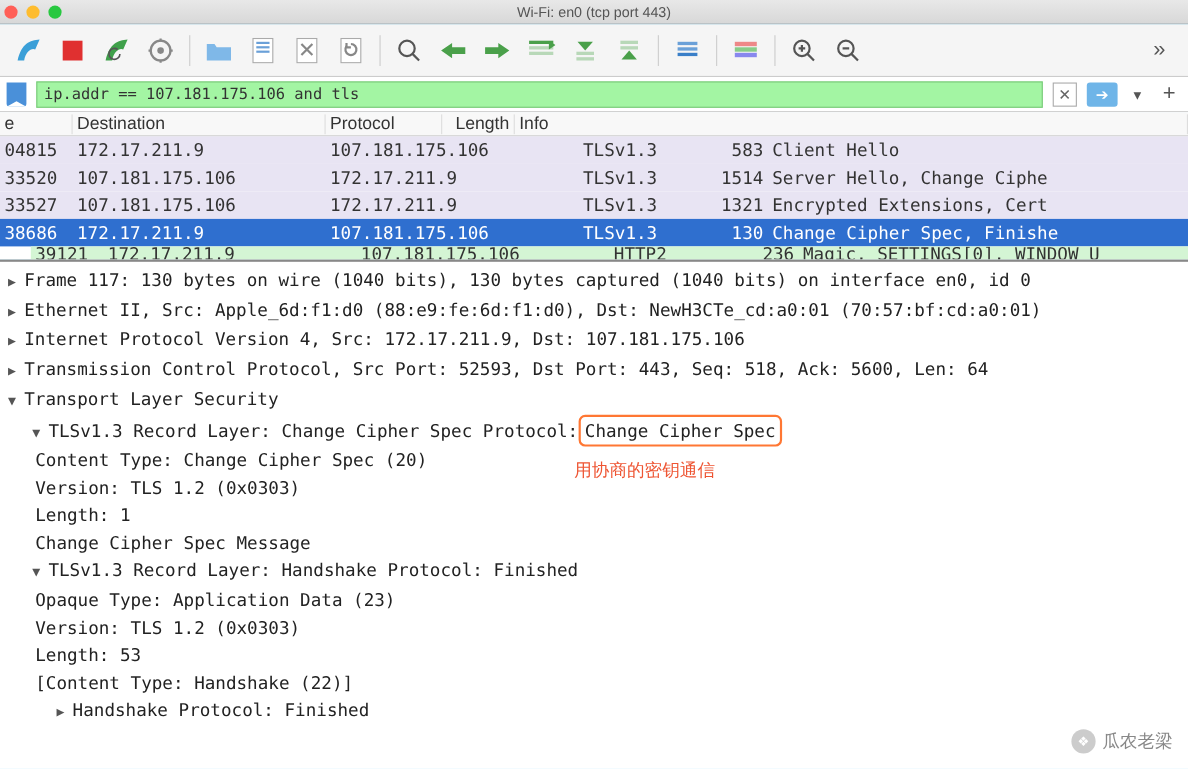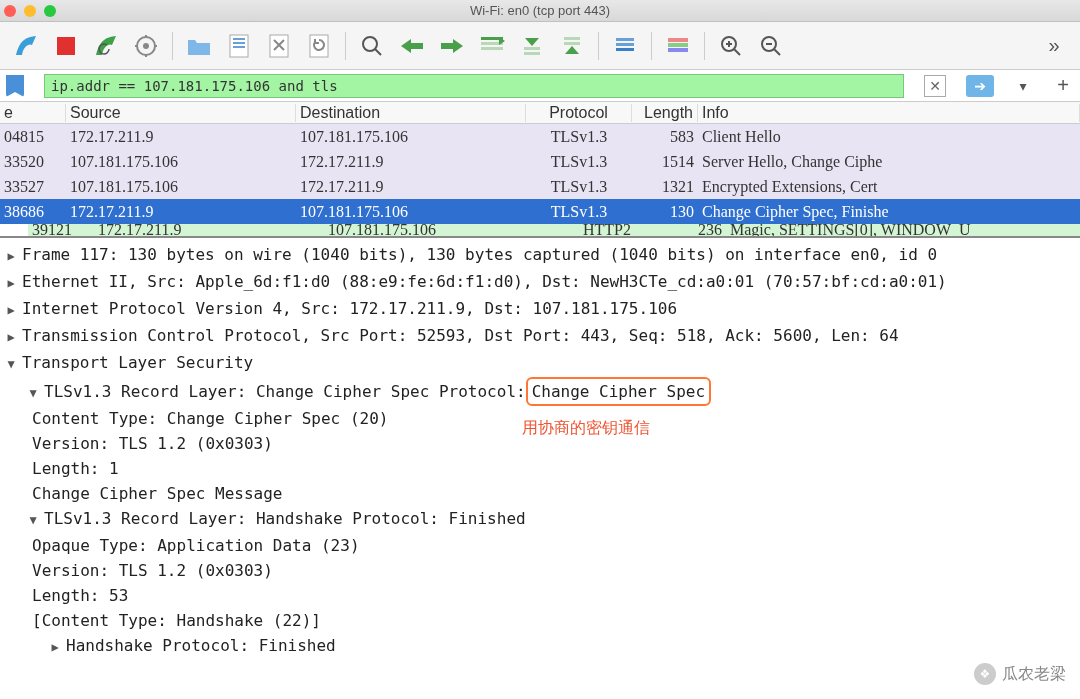--- a/index.html
+++ b/index.html
@@ -9,39 +9,39 @@
 .traffic-lights { display: flex; gap: 8px; position: absolute; left: 4px; top: 50%; transform: translateY(-50%);}
 .tl { width: 12px; height: 12px; border-radius: 50%; }
 .tl-red { background: #ff5f57; }
 .tl-yellow { background: #febc2e; }
 .tl-green { background: #28c840; }
 .titlebar-title { flex:1; text-align:center; font-size:13px; color:#555; }
 .toolbar { height: 48px; background: #f5f5f5; display:flex; align-items:center; padding: 0 8px; gap: 4px; border-bottom:1px solid #ccc;}
 .tbtn { width: 36px; height: 36px; display:flex; align-items:center; justify-content:center; border-radius:4px; }
 .sep { width: 1px; height: 28px; background: #ccc; margin: 0 4px; }
 .spacer { flex:1; }
-.filter-row { height: 32px; background: #fff; display:flex; align-items:center; padding: 2px 6px; border-bottom:1px solid #ccc; gap:20px;}
+.filter-row { height: 32px; background: #fff; display:flex; align-items:center; padding: 2px 6px; border-bottom:1px solid #ccc; gap:9px;}
 .bookmark-icon { width:18px; height:22px; background:#4a90d9; border-radius:0 0 3px 3px; position:relative; }
 .bookmark-icon::after{content:'';position:absolute;bottom:0;left:0;border-left:9px solid transparent;border-right:9px solid transparent;border-bottom:5px solid #fff;}
 .filter-input { flex:1; background:#a3f5a3; border:1px solid #7ac77a; padding:3px 6px; font-family: Menlo, monospace; font-size:14px; color:#333; }
 .filter-x { width:22px;height:22px;border:1px solid #aaa;background:#fff;display:flex;align-items:center;justify-content:center;font-size:14px;color:#666;}
 .filter-arrow { width:28px;height:22px;background:#6fb5e8;display:flex;align-items:center;justify-content:center;color:#fff;border-radius:3px;}
 .filter-dd { width:18px;height:22px;display:flex;align-items:center;justify-content:center;color:#555;}
 .filter-plus { width:22px;font-size:20px;color:#555;text-align:center;}
 .packet-table { background:#fff; font-family: Menlo, Consolas, monospace; font-size:16px; }
 .pt-header { display:flex; background:#f8f8f8; border-bottom:1px solid #ccc; height:22px; align-items:center; color:#333; font-family:-apple-system,Arial;}
 .pt-header > div { padding: 0 4px; border-right:1px solid #ddd; white-space:nowrap; overflow:hidden;}
 .col-no { width: 66px; }
 .col-src { width: 230px; }
 .col-dst { width: 230px; }
-.col-proto { width: 106px; text-align: center; }
+.col-proto { width: 106px; }
 .col-len { width: 66px; text-align:right;}
 .col-info { flex:1; }
 .pt-row { display:flex; height:25px; align-items:center; white-space:nowrap;}
-.pt-row > div { padding: 0 4px; overflow:hidden; text-overflow:clip;font-family:Liberation Serif, serif;}
+.pt-row > div { padding: 0 4px; overflow:hidden; text-overflow:clip;}
 .row-lavender { background:#e8e4f3; color:#333;}
 .row-selected { background:#2f6fcf; color:#fff;}
 .row-green { background:#d4f5d4; color:#333;margin-left:28px;}
 .row-partial { height:12px; overflow:hidden;}
 .detail-pane { background:#fff; border-top:2px solid #888; font-family: Menlo, Consolas, monospace; font-size:16px; padding:4px 0; line-height:25px; color:#222; flex:1; overflow:hidden;}
 .tree-line { display:flex; align-items:baseline; white-space:nowrap;}
 .tree-arrow { width:22px; text-align:center; color:#555; font-size:12px; cursor:pointer;}
 .indent1 { padding-left: 22px;}
 .indent2 { padding-left: 44px;}
 .indent3 { padding-left: 32px;}
@@ -203,21 +203,20 @@
     <input class="filter-input" value="ip.addr == 107.181.175.106 and tls" style="">
     <div class="filter-x">✕</div>
     <div class="filter-arrow">➔</div>
     <div class="filter-dd">▾</div>
     <div class="filter-plus">+</div>
   </div>
 
   <div class="packet-table">
     <div class="pt-header">
       <div class="col-no">e</div>
-      <div class="col-src">Source</div>
       <div class="col-dst">Destination</div>
       <div class="col-proto">Protocol</div>
       <div class="col-len">Length</div>
       <div class="col-info">Info</div>
     </div>
     <div id="packet-rows">
         <div class="pt-row row-lavender">
           <div class="col-no">04815</div>
           <div class="col-src">172.17.211.9</div>
           <div class="col-dst">107.181.175.106</div>

